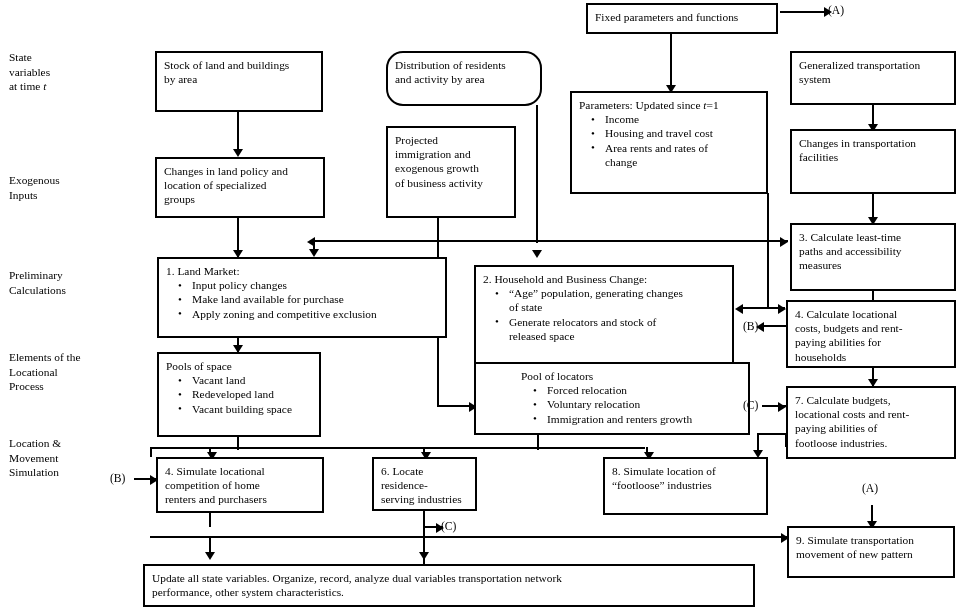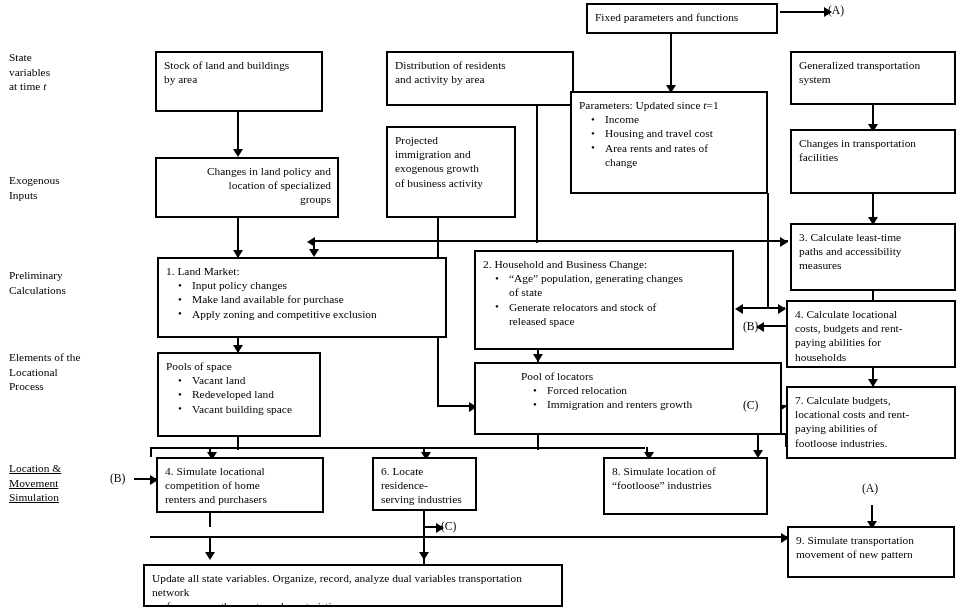--- a/index.html
+++ b/index.html
@@ -80,21 +80,21 @@
   <div class="rowlabel" style="left:9px;  top:50px;"><span>State
 variables
 at time <span class="it">t</span></span></div>
   <div class="rowlabel" style="left:9px;  top:173px;"><span>Exogenous
 Inputs</span></div>
   <div class="rowlabel" style="left:9px;  top:268px;"><span>Preliminary
 Calculations</span></div>
   <div class="rowlabel" style="left:9px;  top:350px;"><span>Elements of the
 Locational
 Process</span></div>
-  <div class="rowlabel" style="left:9px;  top:461px;text-decoration:underline;"><span>Location &amp;
+  <div class="rowlabel" style="left:9px;  top:436px;"><span>Location &amp;
 Movement
 Simulation</span></div>
 
   <div class="h" style="left:780px; top:11px;  width:48px;"></div>
   <div class="ar ar-r" style="left:824px; top:6.8px;"></div>
 
   <div class="v" style="left:670px; top:33px;  height:56px;"></div>
   <div class="ar ar-d" style="left:665.8px; top:85px;"></div>
 
   <div class="v" style="left:237px; top:111px; height:42px;"></div>
@@ -192,35 +192,35 @@
   <div class="tag" style="left:743px; top:399px;">(C)</div>
   <div class="tag" style="left:110px; top:472px;">(B)</div>
   <div class="tag" style="left:441px; top:520px;">(C)</div>
   <div class="tag" style="left:862px; top:482px;">(A)</div>
 
   <div class="box" style="left:155px; top:51px;  width:168px; height:61px;">
     <span class="ttl">Stock of land and buildings
 by area</span>
   </div>
 
-  <div class="box" style="left:386px; top:51px;  width:188px; height:55px;">
+  <div class="box" style="left:386px; top:51px;  width:156px; height:55px;border-radius:17px;">
     <span class="ttl">Distribution of residents
 and activity by area</span>
   </div>
 
   <div class="box" style="left:586px; top:3px;   width:192px; height:31px;">
     <span class="ttl">Fixed parameters and functions</span>
   </div>
 
   <div class="box" style="left:790px; top:51px;  width:166px; height:54px;">
     <span class="ttl">Generalized transportation
 system</span>
   </div>
 
-  <div class="box" style="left:155px; top:157px; width:184px; height:61px;text-align:right;">
+  <div class="box" style="left:155px; top:157px; width:170px; height:61px;">
     <span class="ttl">Changes in land policy and
 location of specialized
 groups</span>
   </div>
 
   <div class="box" style="left:386px; top:126px; width:130px; height:92px;">
     <span class="ttl">Projected
 immigration and
 exogenous growth
 of business activity</span>
@@ -243,21 +243,21 @@
 
   <div class="box" style="left:157px; top:257px; width:290px; height:81px;">
     <span class="ttl">1. Land Market:</span>
     <ul>
       <li>Input policy changes</li>
       <li>Make land available for purchase</li>
       <li>Apply zoning and competitive exclusion</li>
     </ul>
   </div>
 
-  <div class="box" style="left:474px; top:250px; width:260px; height:100px;">
+  <div class="box" style="left:474px; top:265px; width:260px; height:100px;">
     <span class="ttl">2. Household and Business Change:</span>
     <ul>
       <li>“Age” population, generating changes
 of state</li>
       <li>Generate relocators and stock of
 released space</li>
     </ul>
   </div>
 
   <div class="box" style="left:790px; top:223px; width:166px; height:68px;">
@@ -268,24 +268,25 @@
 
   <div class="box" style="left:157px; top:352px; width:164px; height:85px;">
     <span class="ttl">Pools of space</span>
     <ul>
       <li>Vacant land</li>
       <li>Redeveloped land</li>
       <li>Vacant building space</li>
     </ul>
   </div>
 
-  <div class="box" style="left:474px; top:362px; width:308px; height:73px;padding-left:45px;">
+  <div class="box" style="left:474px; top:362px; width:276px; height:73px;padding-left:45px;">
     <span class="ttl">Pool of locators</span>
     <ul>
       <li>Forced relocation</li>
+      <li>Voluntary relocation</li>
       <li>Immigration and renters growth</li>
     </ul>
   </div>
 
   <div class="box" style="left:786px; top:300px; width:170px; height:68px;">
     <span class="ttl">4. Calculate locational
 costs, budgets and rent-
 paying abilities for
 households</span>
   </div>
@@ -311,18 +312,18 @@
   <div class="box" style="left:603px; top:457px; width:165px; height:58px;">
     <span class="ttl">8. Simulate location of
 “footloose” industries</span>
   </div>
 
   <div class="box" style="left:787px; top:526px; width:168px; height:52px;">
     <span class="ttl">9. Simulate transportation
 movement of new pattern</span>
   </div>
 
-  <div class="box" style="left:143px; top:564px; width:420px; height:43px;">
+  <div class="box" style="left:143px; top:564px; width:612px; height:43px;">
     <span class="ttl">Update all state variables. Organize, record, analyze dual variables  transportation network
 performance, other system characteristics.</span>
   </div>
 
 </div>
 
 </body></html>

